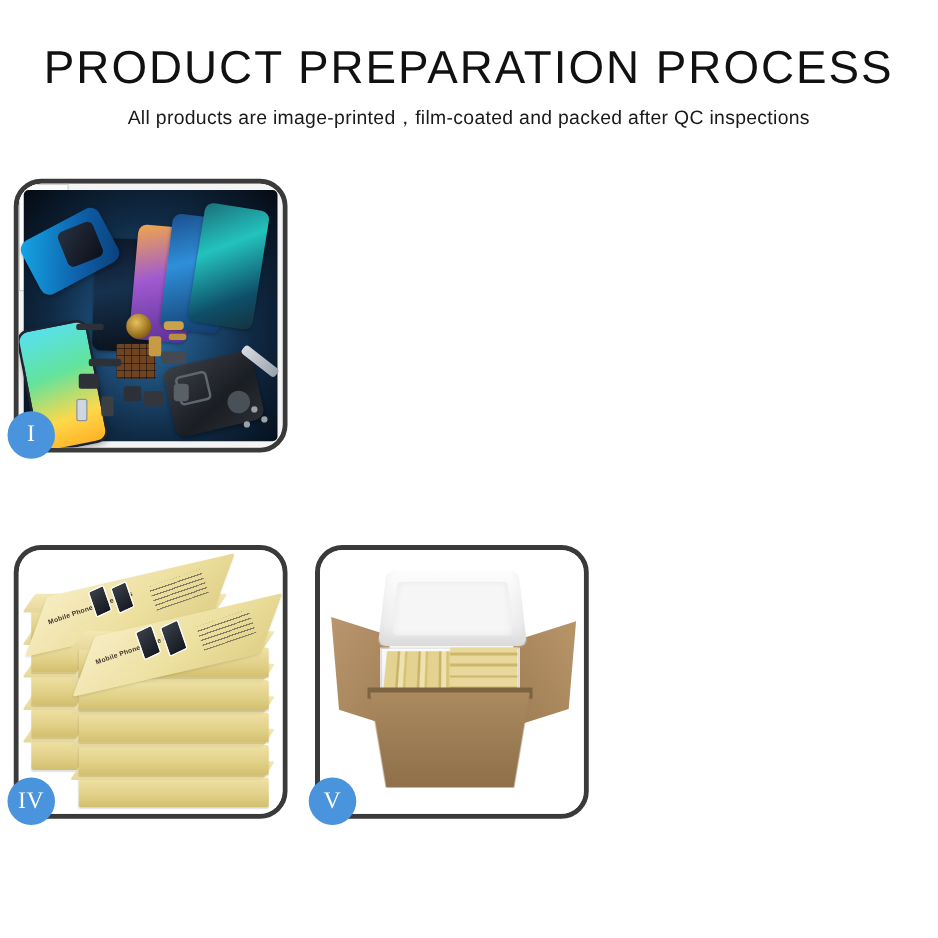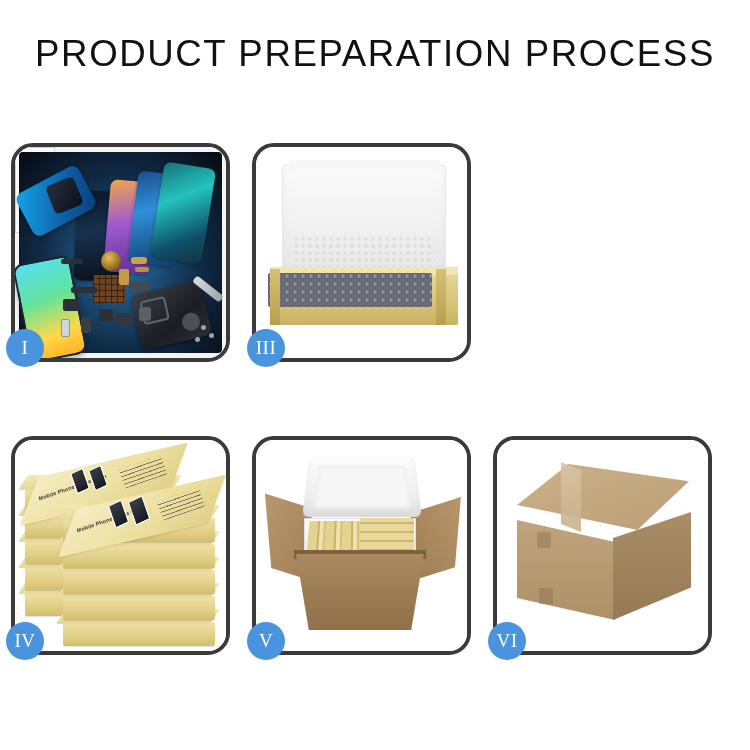--- a/index.html
+++ b/index.html
@@ -408,20 +408,21 @@
   .seal.s1 { left:40px; top:92px; }
   .seal.s2 { left:42px; top:148px; }
 </style>
 </head>
 <body>
 
 <div id="root">
 
   <div class="header">
     <div class="title">PRODUCT PREPARATION PROCESS</div>
+    <div class="subtitle">All products are image-printed，film-coated and packed after QC inspections</div>
   </div>
 
   <div class="grid">
 
     <div class="row">
 
       <div class="panel">
         <div class="panel-clip p1">
           <div class="s-white"></div>
           <div class="burst"></div>
@@ -448,32 +449,20 @@
           <div class="pt l"></div>
           <div class="tool"></div>
           <div class="screw s1"></div>
           <div class="screw s2"></div>
           <div class="screw s3"></div>
         </div>
         <div class="badge">I</div>
       </div>
 
 
-      <div class="panel">
-        <div class="panel-clip p3">
-          <div class="foamlid">
-            <div class="foamtex"></div>
-          </div>
-          <div class="traybox"></div>
-          <div class="traycontent"></div>
-          <div class="trayend l"></div>
-          <div class="trayend r"></div>
-        </div>
-        <div class="badge">III</div>
-      </div>
 
     </div>
 
     <div class="row">
 
       <div class="panel">
         <div class="panel-clip p4">
           <div class="stack">
             <div class="sbox c1b5">
                 <div class="lid"></div>
@@ -528,28 +517,17 @@
           <div class="foamBody"></div>
           <div class="ybars"></div>
           <div class="ybars2"></div>
           <div class="cartonRim"></div>
           <div class="cartonBody"></div>
           <div class="foamLidV"></div>
         </div>
         <div class="badge">V</div>
       </div>
 
-      <div class="panel">
-        <div class="panel-clip p6">
-          <div class="ctop"></div>
-          <div class="tapeT"></div>
-          <div class="cfront"></div>
-          <div class="cside"></div>
-          <div class="seal s1"></div>
-          <div class="seal s2"></div>
-        </div>
-        <div class="badge">VI</div>
-      </div>
 
     </div>
 
   </div>
 </div>
 
 </body></html>

